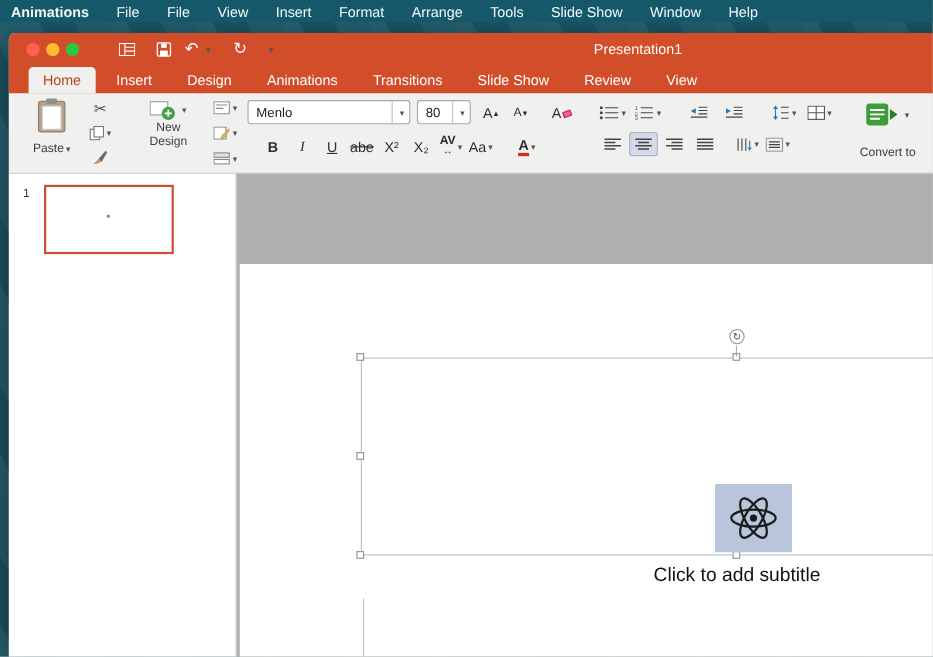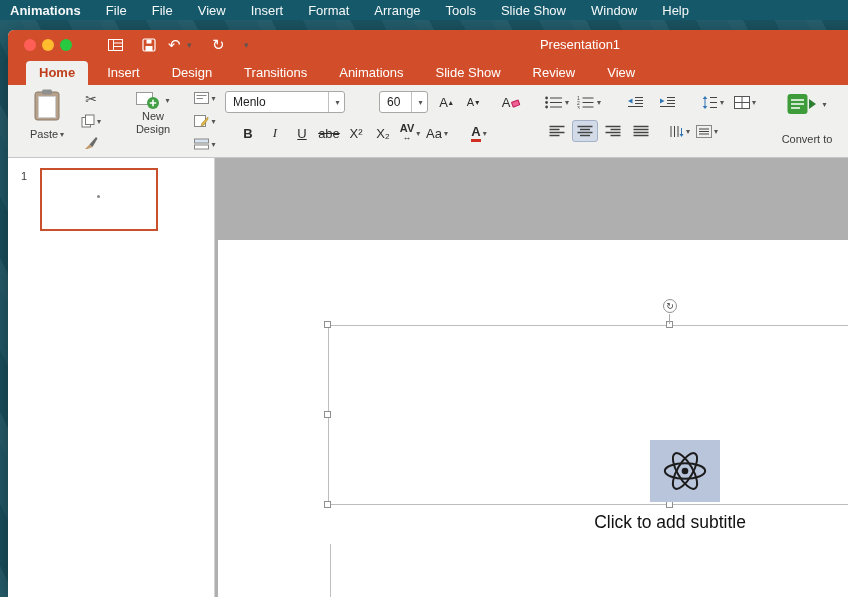--- a/index.html
+++ b/index.html
@@ -28,41 +28,41 @@
   .tl.red{left:16px;background:var(--traffic_red);}
   .tl.yellow{left:34px;background:var(--traffic_yellow);}
   .tl.green{left:52px;background:var(--traffic_green);}
   .tbicon{position:absolute;top:0;height:30px;display:flex;align-items:center;color:#fff;}
   .tbicon.txt{font-size:15px;line-height:30px;}
   .tbicon.dd{font-size:9px;opacity:.9;}
   .wtitle{position:absolute;left:572px;top:0;transform:translateX(-50%);line-height:30px;color:#fff;font-size:13px;white-space:nowrap;}
   
   .tabsrow{position:relative;height:25px;background:var(--titlebar);display:flex;align-items:flex-end;padding-left:18px;gap:6px;}
   .tab{color:#fff;font-size:13px;padding:4px 13px 5px 13px;white-space:nowrap;cursor:default;}
-  .tab.active{background:var(--ribbon_bg);color:var(--tab_active_text);font-weight:bold;border-radius:4px 4px 0 0;}
+  .tab.active{background:var(--ribbon_bg);color:var(--tab_active_text);font-weight:normal;border-radius:4px 4px 0 0;}
   .tab.contextual{background:var(--tab_contextual_bg);font-weight:bold;border-radius:4px 4px 0 0;}
   
   .ribbon{position:relative;height:73px;background:var(--ribbon_bg);border-bottom:1px solid var(--ribbon_border);color:var(--icon_ink);}
   .abs{position:absolute;}
   .gl{font-size:11px;color:#3c3c3c;text-align:center;display:block;}
   .dd{font-size:8px;color:#555;margin-left:2px;}
   .sic{display:flex;align-items:center;justify-content:center;height:18px;cursor:default;}
   .grp-paste{left:12px;top:4px;width:54px;text-align:center;}
   .grp-paste .clip{display:inline-block;}
   .pl-row{display:flex;justify-content:center;align-items:center;margin-top:3px;}
   .cutcol{left:66px;top:5px;width:34px;display:flex;flex-direction:column;gap:4px;align-items:center;}
   .scis{font-size:14px;color:#444;}
   .grp-ns{left:116px;top:5px;width:58px;text-align:center;cursor:default;}
   .nsrow{display:flex;align-items:center;justify-content:center;gap:3px;}
   .grp-ns .gl{line-height:13px;}
   .laycol{left:180px;top:4px;width:34px;display:flex;flex-direction:column;gap:5px;align-items:center;}
   .combo{top:6px;height:22px;background:#fff;border:1px solid #a8a8a8;border-radius:3px;display:flex;align-items:center;font-size:12px;color:#222;}
   .combo .cval{flex:1;padding-left:7px;white-space:nowrap;overflow:hidden;}
   .combo .cdd{width:16px;height:100%;border-left:1px solid #c0c0c0;display:flex;align-items:center;justify-content:center;}
-  .c-fontname{left:217px;width:120px;}
+  .c-fontname{left:217px;width:148px;}
   .c-fontsize{left:371px;width:49px;}
   .fbtn{top:6px;height:22px;display:flex;align-items:center;justify-content:center;font-size:13px;color:#2e2e2e;cursor:default;}
   .b-grow{left:425px;width:26px;}
   .b-shrink{left:452px;width:26px;}
   .b-clear{left:488px;width:28px;position:absolute;}
   .suparrow{font-size:8px;vertical-align:super;margin-left:1px;color:#2e2e2e;}
   .eraser{display:inline-block;width:8px;height:6px;background:#f06292;border:1px solid #c2185b;border-radius:1px;transform:rotate(-20deg) translate(1px,2px);}
   .fmtrow{left:228px;top:36px;height:24px;display:flex;align-items:center;gap:3px;}
   .fmtrow .fb{min-width:24px;height:22px;display:flex;align-items:center;justify-content:center;font-size:13px;color:#2e2e2e;cursor:default;}
   .bold{font-weight:bold;}
@@ -145,22 +145,22 @@
       <span class="tbicon dd" style="left:177px">▾</span>
       <span class="tbicon txt" style="left:204px">↻</span>
       <span class="tbicon dd" style="left:234px">▾</span>
       <span class="wtitle">Presentation1</span>
     </div>
 
     <div class="tabsrow">
       <span class="tab active">Home</span>
       <span class="tab">Insert</span>
       <span class="tab">Design</span>
+      <span class="tab">Animations</span>
       <span class="tab">Transitions</span>
-      <span class="tab">Animations</span>
       <span class="tab">Slide Show</span>
       <span class="tab">Review</span>
       <span class="tab">View</span>
     </div>
 
     <div class="ribbon">
 
       <div class="abs grp-paste">
         <span class="clip">
           <svg width="26" height="32" viewBox="0 0 26 32">
@@ -232,21 +232,21 @@
         </span>
       </div>
 
       <div class="abs combo c-fontname">
         <span class="cval">Menlo</span>
         <span class="cdd">
             <span class="dd">▾</span>
           </span>
       </div>
       <div class="abs combo c-fontsize">
-        <span class="cval">60</span>
+        <span class="cval">80</span>
         <span class="cdd">
             <span class="dd">▾</span>
           </span>
       </div>
       <div class="abs fbtn b-grow">
         <span>A</span>
           <span class="suparrow">▴</span>
       </div>
       <div class="abs fbtn b-shrink" style="font-size:11px;">
         <span>A</span>

